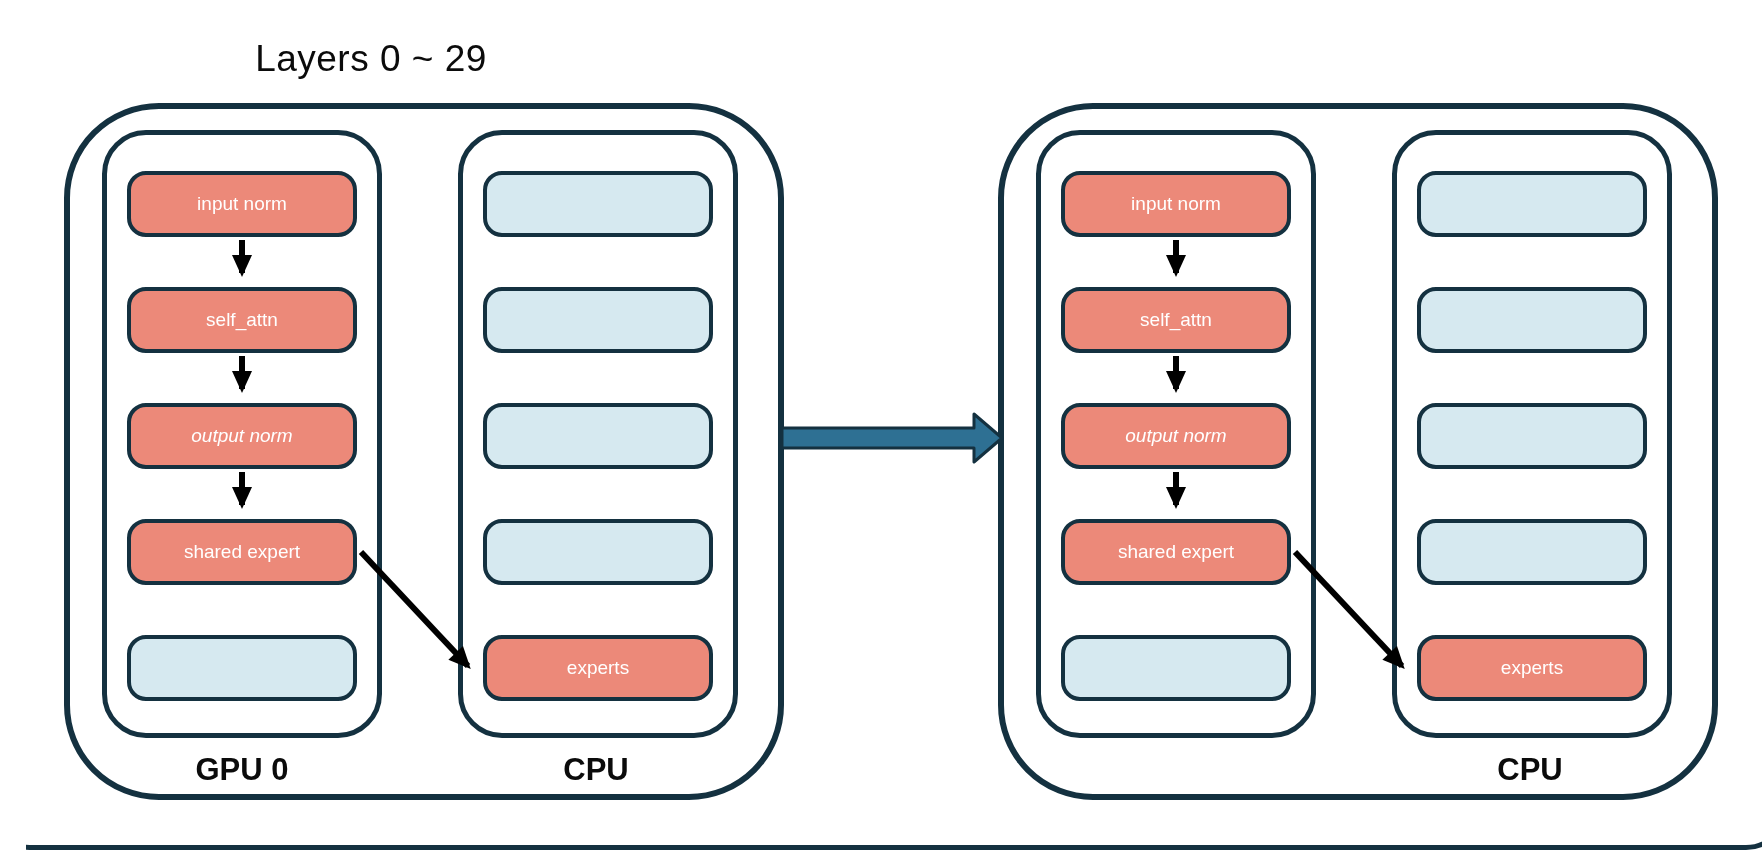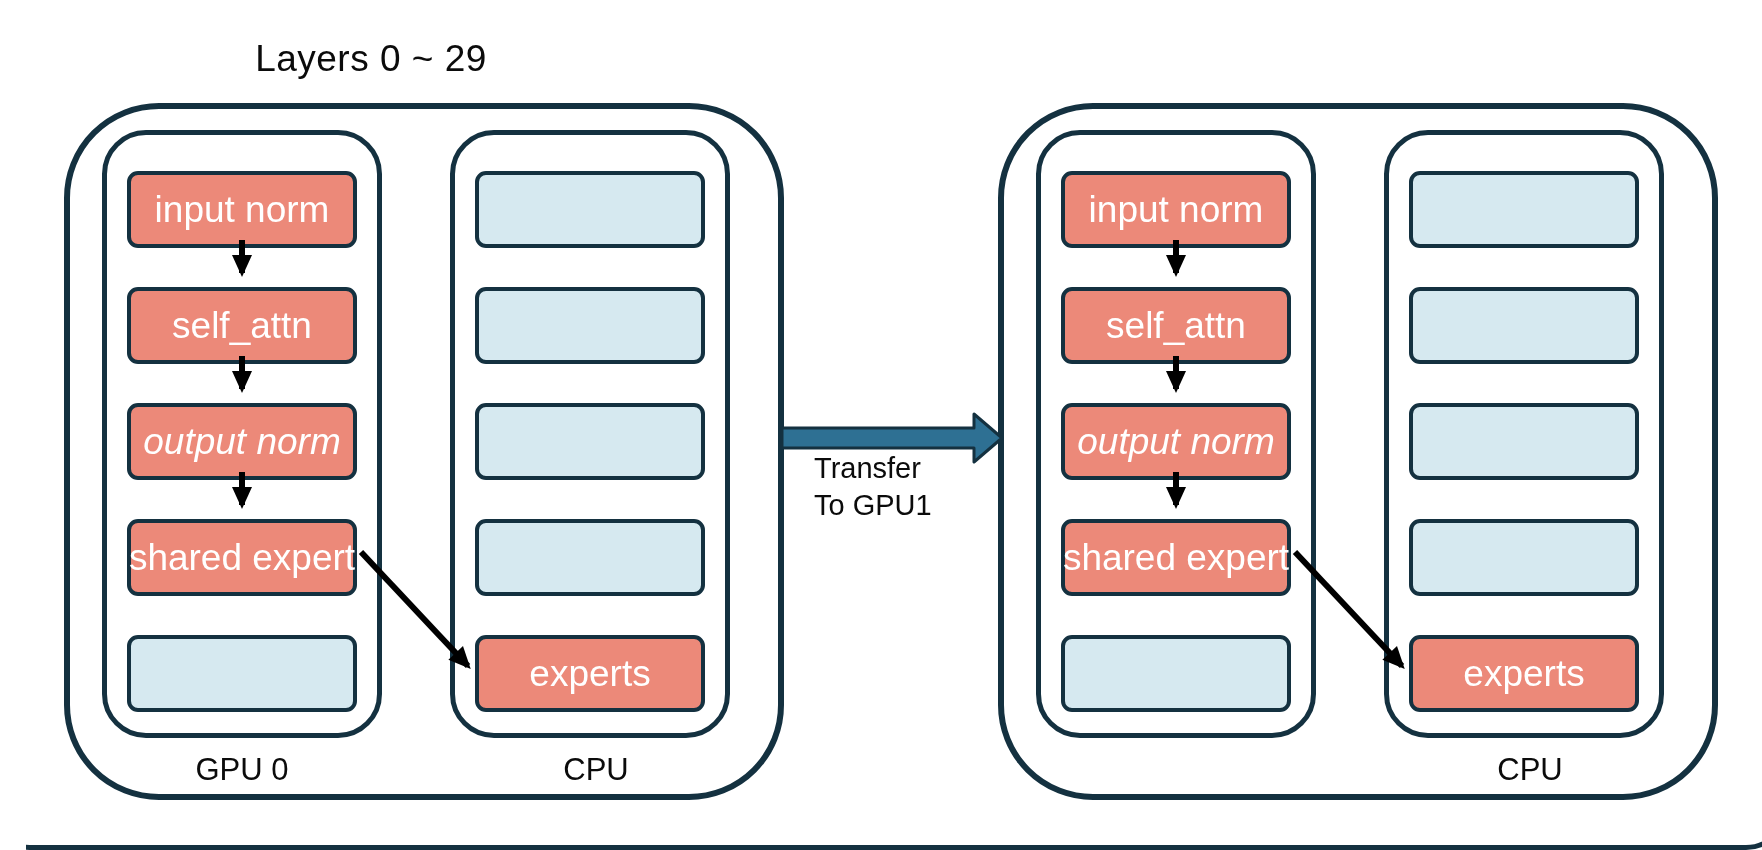--- a/index.html
+++ b/index.html
@@ -37,35 +37,35 @@
     box-sizing:border-box;border:6px solid var(--navy);border-radius:95px;
   }
   .group.g-left{left:38px;}
   .group.g-right{left:972px;}
 
   .inner{
     position:absolute;top:21px;width:280px;height:608px;
     box-sizing:border-box;border:5px solid var(--navy);border-radius:44px;
   }
   .inner.gpu{left:32px;}
-  .inner.cpu{left:380px;}
+  .inner.cpu{left:388px;}
 
   .unit{
-    position:absolute;left:20px;width:230px;height:77px;
-    box-sizing:border-box;border:4px solid var(--navy);border-radius:11px;
+    position:absolute;left:20px;width:230px;height:66px;
+    box-sizing:border-box;border:4px solid var(--navy);border-radius:19px;
     display:flex;align-items:center;justify-content:center;
-    font-size:37px;color:#ffffff;white-space:nowrap;
+    font-size:19px;color:#ffffff;white-space:nowrap;
   }
   .unit.salmon{background:var(--salmon);}
   .unit.empty{background:var(--light-blue);}
   .r0{top:36px;}.r1{top:152px;text-align:center;}.r2{top:268px;font-style:italic;}.r3{top:384px;}.r4{top:500px;}
 
   .col-label{
     position:absolute;top:750px;width:220px;height:40px;line-height:40px;
-    text-align:center;font-size:31px;
+    text-align:center;font-size:31px;font-weight:bold;
   }
   .cl-gpu-left{left:106px;}
   .cl-cpu-left{left:460px;}
   .cl-gpu-right{left:1040px;}
   .cl-cpu-right{left:1394px;}
 
   .flow-svg{
     position:absolute;left:-6px;top:-6px;width:720px;height:697px;
     pointer-events:none;
   }
@@ -138,22 +138,18 @@
       <line class="flow-line" x1="178" y1="137" x2="178" y2="170" marker-end="url(#ahR)"></line>
       <line class="flow-line" x1="178" y1="253" x2="178" y2="286" marker-end="url(#ahR)"></line>
       <line class="flow-line" x1="178" y1="369" x2="178" y2="402" marker-end="url(#ahR)"></line>
       <line class="flow-line" x1="297" y1="449" x2="404" y2="563" marker-end="url(#ahR)"></line>
     </svg>
   </div>
 
   <svg class="transfer-svg" viewBox="0 0 240 64" xmlns="http://www.w3.org/2000/svg">
     <polygon class="transfer-shape" points="4,22 196,22 196,8 224,32 196,56 196,42 4,42"></polygon>
   </svg>
-  <div class="transfer-text">
-    <span>Transfer</span>
-    <span>To GPU1</span>
-  </div>
 
   <div class="col-label cl-gpu-left">GPU 0</div>
   <div class="col-label cl-cpu-left">CPU</div>
   <div class="col-label cl-cpu-right">CPU</div>
 
 </div>
 
 </body></html>

